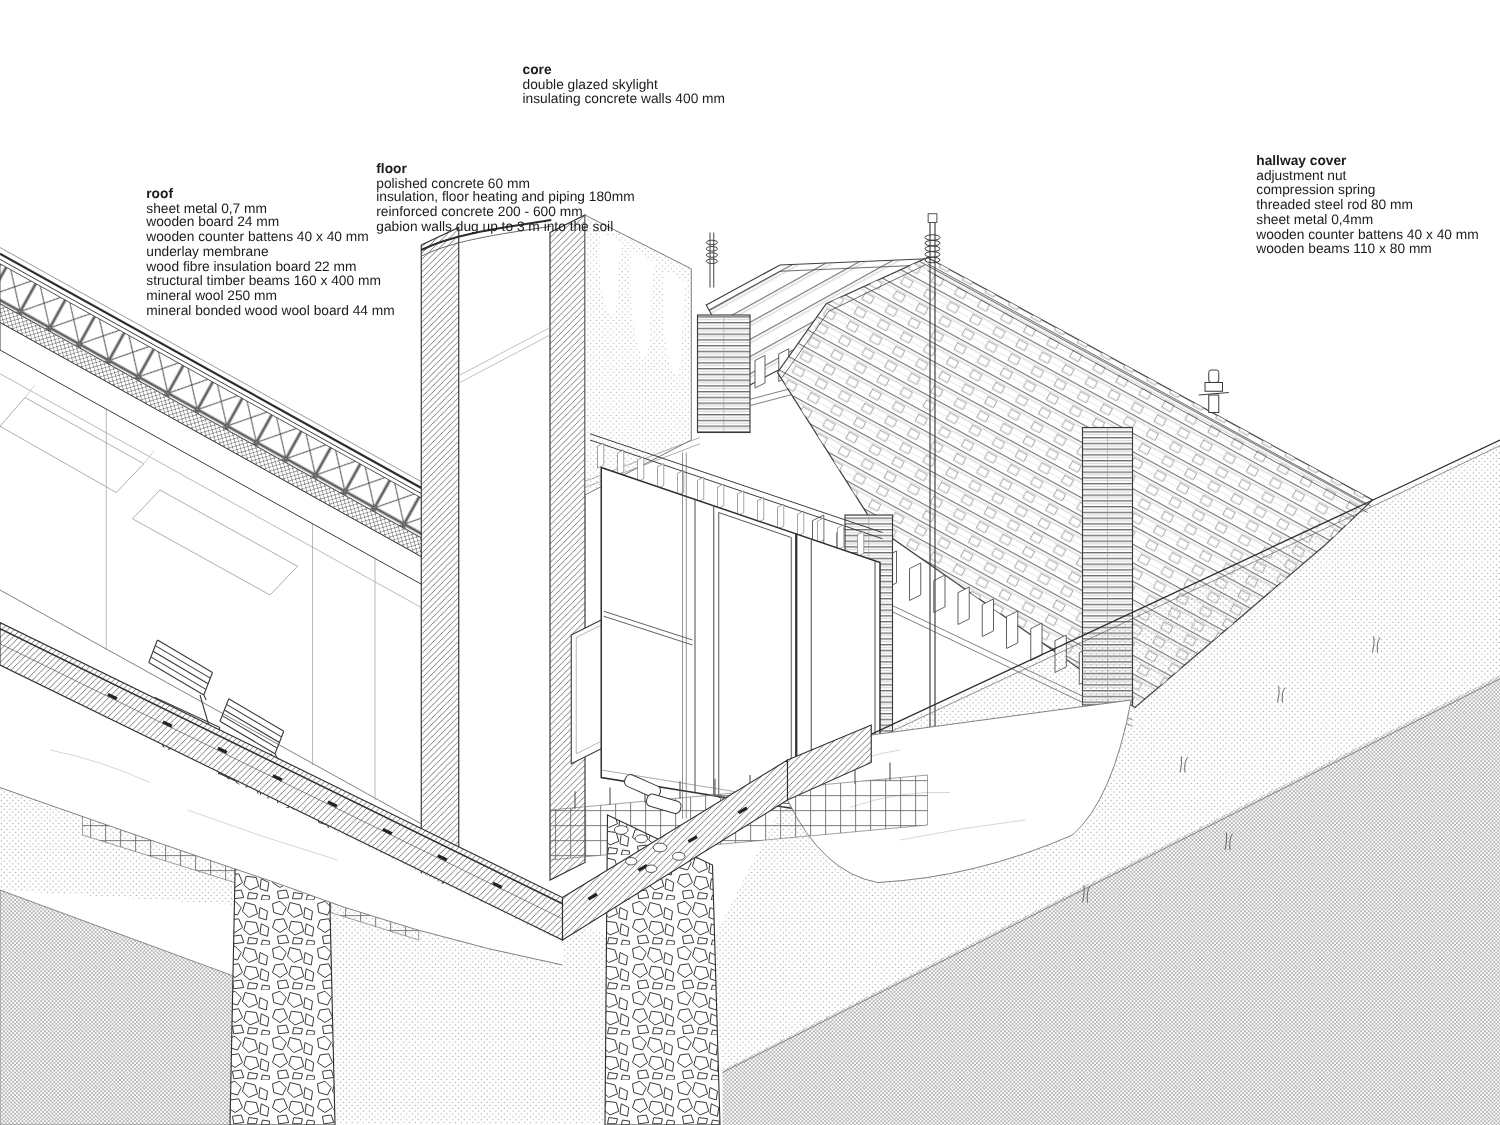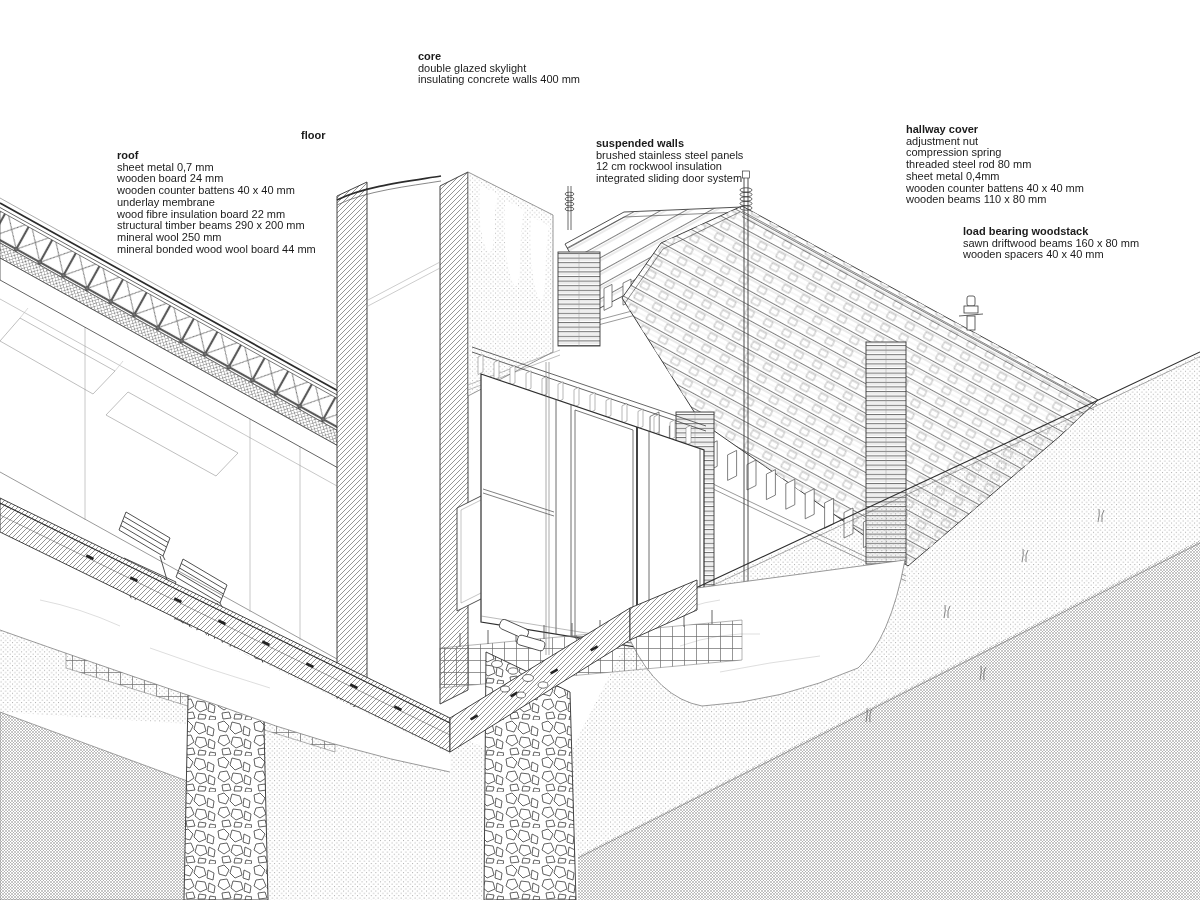--- a/index.html
+++ b/index.html
@@ -325,60 +325,51 @@
 </svg>
 
 <div class="annot" style="left:117px;top:150px">
   <div class="t">roof</div>
   <div>
         <div>sheet metal 0,7 mm</div>
         <div>wooden board 24 mm</div>
         <div>wooden counter battens 40 x 40 mm</div>
         <div>underlay membrane</div>
         <div>wood fibre insulation board 22 mm</div>
-        <div>structural timber beams 290 x 200 mm</div>
+        <div>structural timber beams 160 x 400 mm</div>
         <div>mineral wool 250 mm</div>
         <div>mineral bonded wood wool board 44 mm</div>
       </div>
 </div>
 
 <div class="annot" style="left:301px;top:130px">
   <div class="t">floor</div>
+  <div>
+        <div>polished concrete 60 mm</div>
+        <div>insulation, floor heating and piping 180mm</div>
+        <div>reinforced concrete 200 - 600 mm</div>
+        <div>gabion walls dug up to 3 m into the soil</div>
+      </div>
 </div>
 
 <div class="annot" style="left:418px;top:51px">
   <div class="t">core</div>
   <div>
         <div>double glazed skylight</div>
         <div>insulating concrete walls 400 mm</div>
       </div>
 </div>
 
-<div class="annot" style="left:596px;top:138px">
-  <div class="t">suspended walls</div>
-  <div>
-        <div>brushed stainless steel panels</div>
-        <div>12 cm rockwool insulation</div>
-        <div>integrated sliding door system</div>
-      </div>
-</div>
-
-<div class="annot" style="left:906px;top:124px">
+
+<div class="annot" style="left:1005px;top:124px">
   <div class="t">hallway cover</div>
   <div>
         <div>adjustment nut</div>
         <div>compression spring</div>
         <div>threaded steel rod 80 mm</div>
         <div>sheet metal 0,4mm</div>
         <div>wooden counter battens 40 x 40 mm</div>
         <div>wooden beams 110 x 80 mm</div>
       </div>
 </div>
 
-<div class="annot" style="left:963px;top:226px">
-  <div class="t">load bearing woodstack</div>
-  <div>
-        <div>sawn driftwood beams 160 x 80 mm</div>
-        <div>wooden spacers 40 x 40 mm</div>
-      </div>
-</div>
 
 </div>
 
 </body></html>

